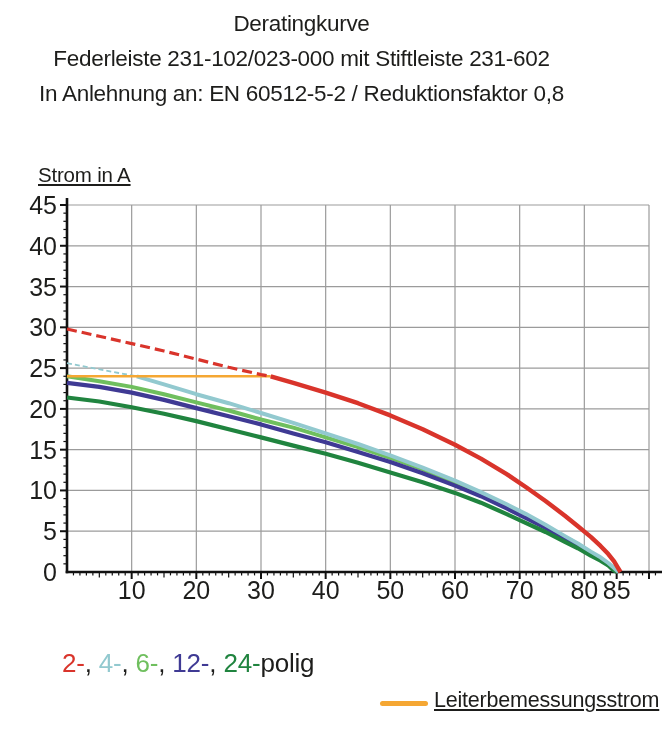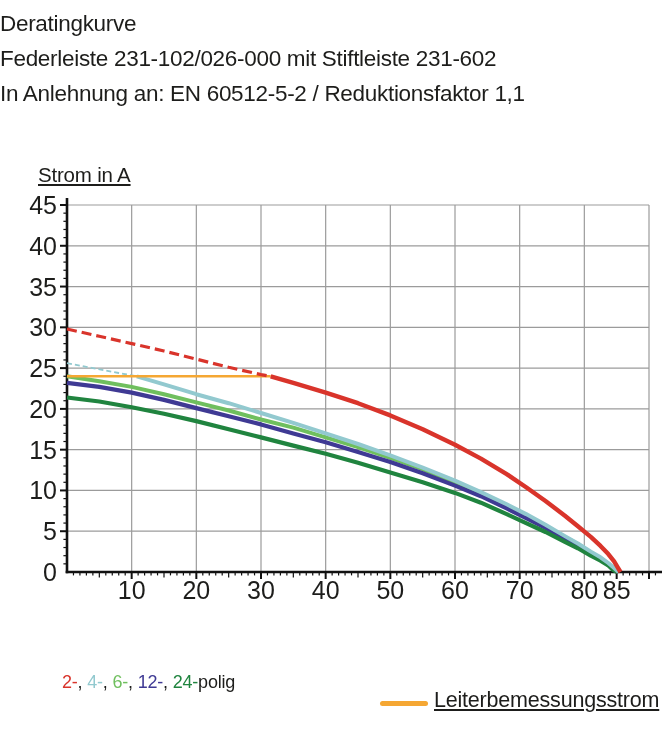--- a/index.html
+++ b/index.html
@@ -1,50 +1,50 @@
 <!DOCTYPE html>
 <html><head>
 <meta charset="utf-8">
 <style>
   html,body{margin:0;padding:0;background:#fff;}
   .page{
     position:relative;width:671px;height:732px;background:#fff;overflow:hidden;
     font-family:"Liberation Sans",sans-serif;color:#1d1d1b;
   }
   .title-block{
-    position:absolute;top:6px;left:0;width:603px;text-align:left;
+    position:absolute;top:6px;left:0;width:603px;text-align:center;
     font-size:22.5px;line-height:35px;letter-spacing:-0.3px;white-space:nowrap;
   }
   .y-axis-label{
     position:absolute;top:163px;left:38px;font-size:20.5px;letter-spacing:-0.2px;text-decoration:underline;
   }
   .x-axis-label{
     position:absolute;top:629px;left:373px;font-size:20.5px;letter-spacing:-0.2px;white-space:nowrap;
   }
   .legend-poles{
-    position:absolute;top:672px;left:62px;font-size:18px;letter-spacing:-0.2px;white-space:nowrap;
+    position:absolute;top:648px;left:62px;font-size:26px;letter-spacing:-0.2px;white-space:nowrap;
   }
   .legend-conductor-swatch{
     position:absolute;top:701px;left:380px;width:48px;height:5px;border-radius:2.5px;background:#f5a733;
   }
   .legend-conductor-label{
     position:absolute;top:688px;left:434px;font-size:21.5px;letter-spacing:-0.2px;white-space:nowrap;text-decoration:underline;
   }
   svg.chart{position:absolute;top:0;left:0;}
   svg.chart text{font-family:"Liberation Sans",sans-serif;fill:#1d1d1b;}
 </style>
 </head>
 <body>
 
 <div class="page">
 
   <div class="title-block">
     <div>Deratingkurve</div>
-    <div>Federleiste 231-102/026-000 mit Stiftleiste 231-602</div>
-    <div>In Anlehnung an: EN 60512-5-2 / Reduktionsfaktor 1,1</div>
+    <div>Federleiste 231-102/023-000 mit Stiftleiste 231-602</div>
+    <div>In Anlehnung an: EN 60512-5-2 / Reduktionsfaktor 0,8</div>
   </div>
 
   <div class="y-axis-label">Strom in A</div>
 
   <svg class="chart" id="chart-svg" width="671" height="732" viewBox="0 0 671 732">
       <line x1="131.66666666666669" y1="205" x2="131.66666666666669" y2="572" stroke="#9b9b9b" stroke-width="1.2"></line>
       <line x1="196.33333333333334" y1="205" x2="196.33333333333334" y2="572" stroke="#9b9b9b" stroke-width="1.2"></line>
       <line x1="261" y1="205" x2="261" y2="572" stroke="#9b9b9b" stroke-width="1.2"></line>
       <line x1="325.6666666666667" y1="205" x2="325.6666666666667" y2="572" stroke="#9b9b9b" stroke-width="1.2"></line>
       <line x1="390.3333333333333" y1="205" x2="390.3333333333333" y2="572" stroke="#9b9b9b" stroke-width="1.2"></line>

